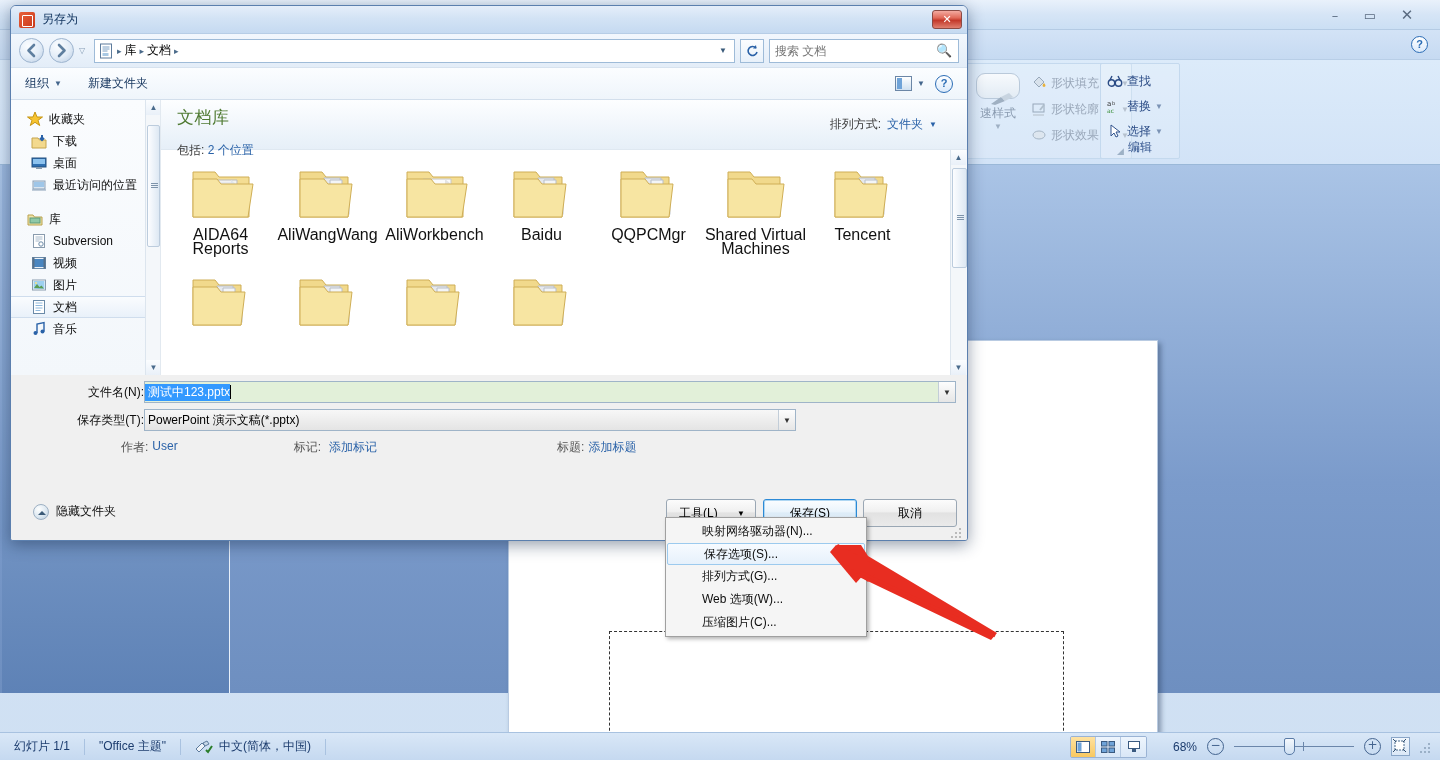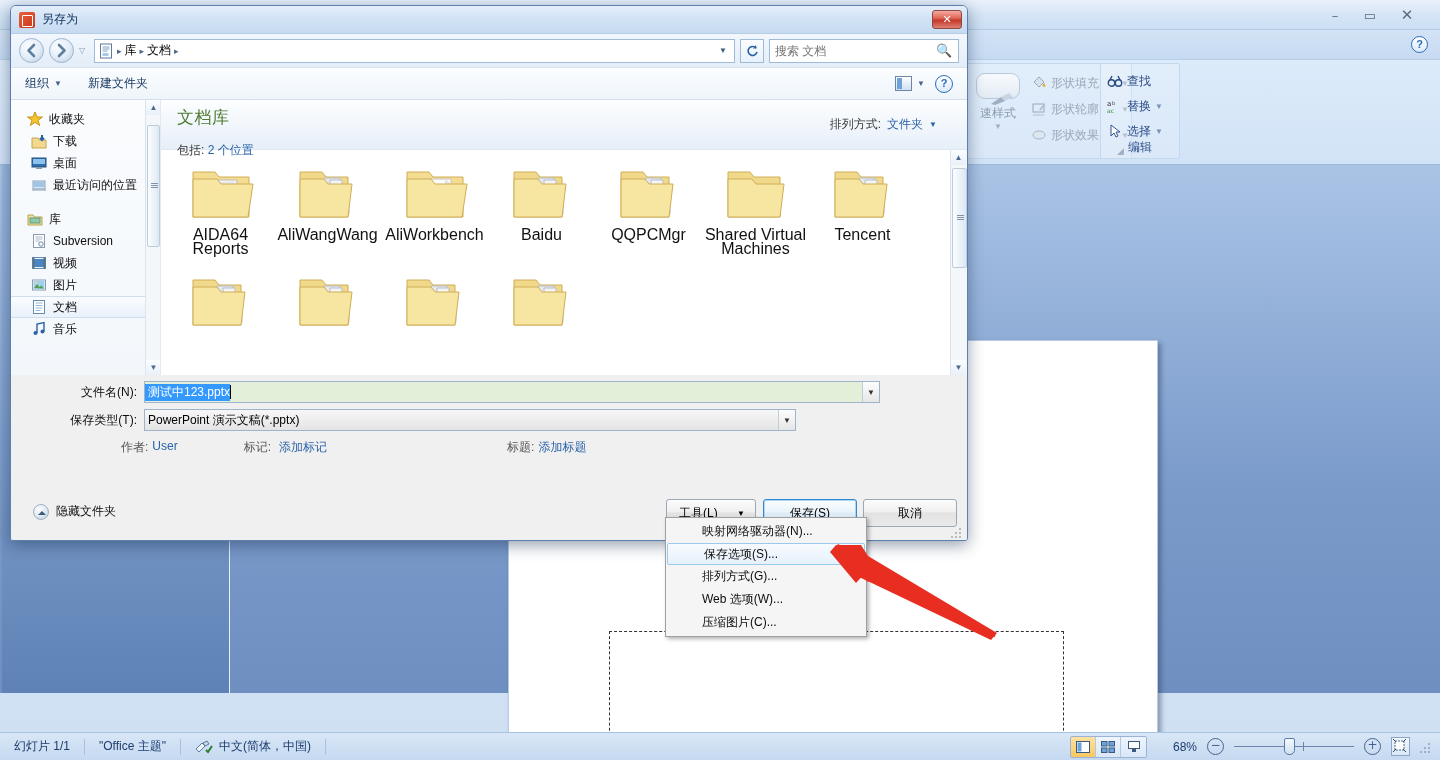--- a/index.html
+++ b/index.html
@@ -321,44 +321,44 @@
   .fs-thumb {
     position: absolute; top: 18px; left: 1px; width: 15px; height: 100px;
     background: linear-gradient(90deg,#fcfdff,#dde8f3);
     border: 1px solid #bcccdd; border-radius: 2px;
   }
 
   
   .sa-form { position: relative; height: 110px; background: #f0f0f0; padding-top: 6px; }
   .form-row { display: flex; align-items: center; height: 22px; margin-bottom: 6px; }
   .form-label {
-    width: 133px; text-align: right; padding-right: 7px;
+    width: 133px; text-align: right; 
     font-size: 12px; color: #0d0d0d;
   }
   .combo {
     height: 22px; border: 1px solid #9fb4c8; display: flex; align-items: center;
     background: #fff; position: relative;
   }
-  .combo.filename { width: 736px; background: #e2f0d9; }
+  .combo.filename { width: 812px; background: #e2f0d9; }
   .combo.filetype { width: 652px; background: linear-gradient(180deg,#f7f7f7,#e4e4e4); }
   .combo-text { font-size: 12px; padding-left: 3px; color: #000; }
   .combo-text.selected { background: #3399ff; color: #fff; }
   .caret-cursor { width: 1px; height: 14px; background: #000; }
   .combo-arrow {
     position: absolute; right: 0; top: 0; width: 17px; height: 20px;
     background: linear-gradient(180deg,#fdfdfd,#e6e6e6);
     border-left: 1px solid #c2cdd8;
     display: flex; align-items: center; justify-content: center;
     font-size: 8px; color: #333;
   }
   .meta-row { display: flex; align-items: center; height: 20px; margin-top: 4px; }
   .meta-item { font-size: 12px; color: #555; display: flex; gap: 4px; }
   .meta-item .v { color: #2a62a8; }
   .meta-author { margin-left: 110px; }
-  .meta-tags { margin-left: 66px; gap: 8px; }
+  .meta-tags { margin-left: 116px; gap: 8px; }
   .meta-title { margin-left: 180px; }
 
   .sa-footer {
     position: relative; height: 56px; background: #f0f0f0;
     border-top: none;
   }
   .hide-folders {
     position: absolute; left: 22px; top: 18px;
     display: flex; align-items: center; gap: 7px; font-size: 12px; color: #0d0d0d;
   }

